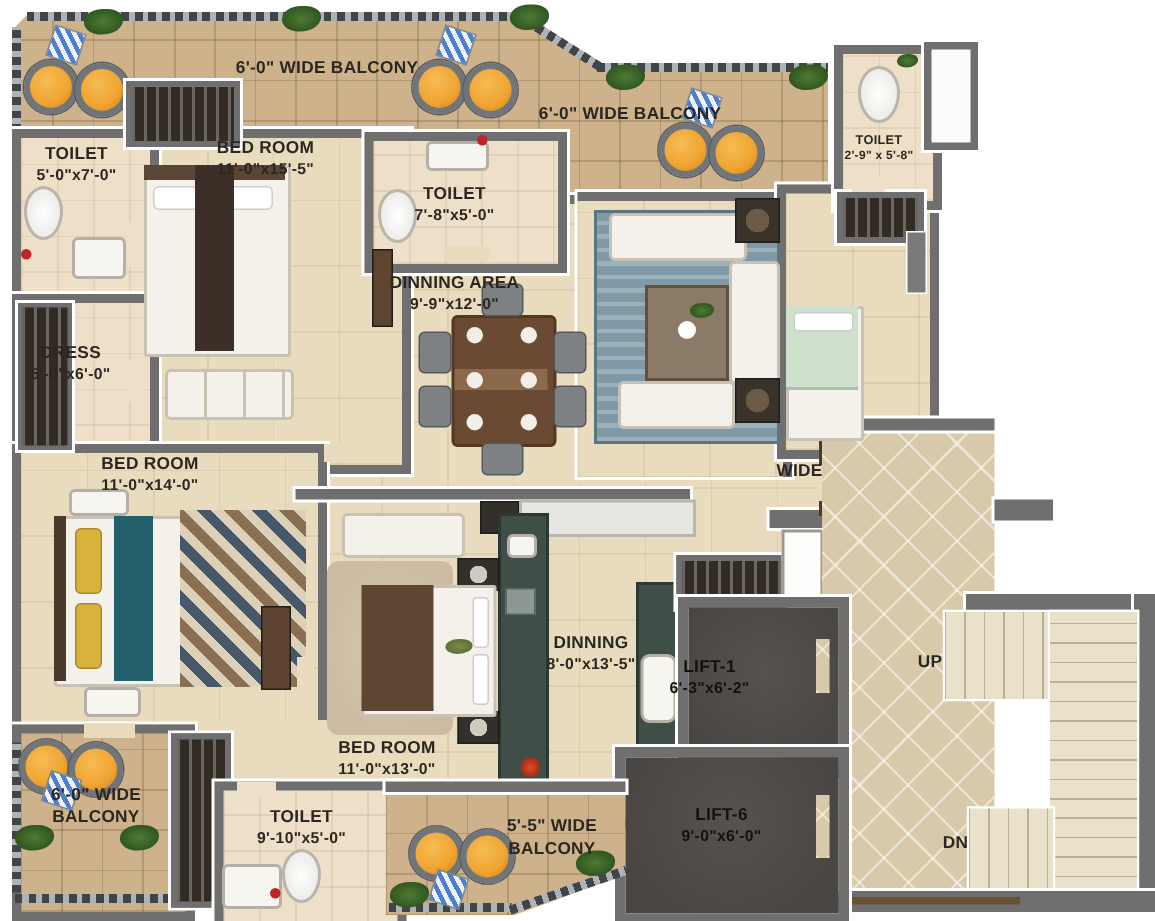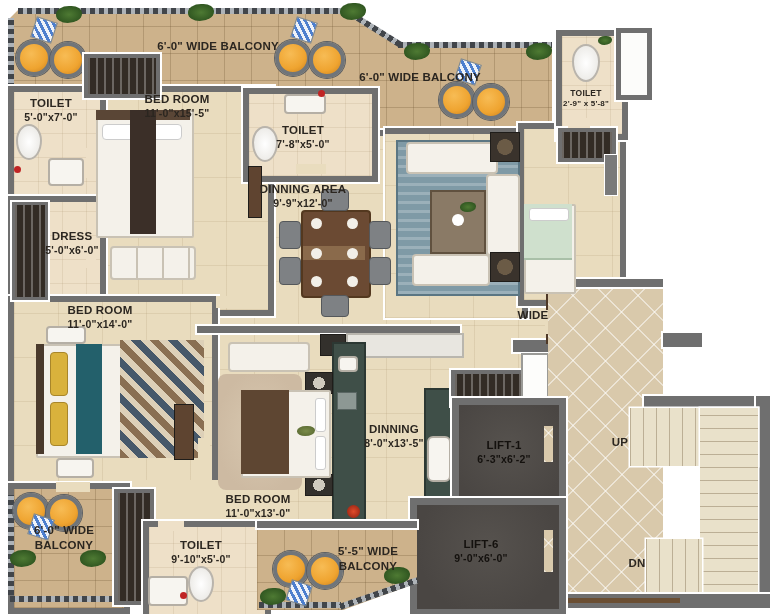--- a/index.html
+++ b/index.html
@@ -240,27 +240,27 @@
   <div class="gap" style="left:568px;top:118px;width:22px;height:10px;background:var(--tfloor)"></div>
   <div class="gap" style="left:158px;top:521px;width:26px;height:10px;background:var(--tfloor)"></div>
   <div class="gap" style="left:56px;top:482px;width:34px;height:10px"></div>
 
   <div class="lbl" style="left:218px;top:46px"><span>6'-0" WIDE BALCONY</span></div>
   <div class="lbl" style="left:420px;top:77px"><span>6'-0" WIDE BALCONY</span></div>
   <div class="lbl" style="left:51px;top:110px"><span>TOILET</span><span class="dims">5'-0"x7'-0"</span></div>
   <div class="lbl" style="left:177px;top:106px"><span>BED ROOM</span><span class="dims">11'-0"x15'-5"</span></div>
   <div class="lbl" style="left:303px;top:137px"><span>TOILET</span><span class="dims">7'-8"x5'-0"</span></div>
   <div class="lbl sm" style="left:586px;top:99px"><span>TOILET</span><span class="dims">2'-9" x 5'-8"</span></div>
-  <div class="lbl" style="left:72px;top:243px"><span>DRESS</span><span class="dims">5'-0"x6'-0"</span></div>
+  <div class="lbl" style="left:47px;top:243px"><span>DRESS</span><span class="dims">5'-0"x6'-0"</span></div>
   <div class="lbl" style="left:303px;top:196px"><span>DINNING AREA</span><span class="dims">9'-9"x12'-0"</span></div>
   <div class="lbl" style="left:533px;top:315px"><span>WIDE</span></div>
   <div class="lbl" style="left:100px;top:317px"><span>BED ROOM</span><span class="dims">11'-0"x14'-0"</span></div>
   <div class="lbl" style="left:394px;top:436px"><span>DINNING</span><span class="dims">8'-0"x13'-5"</span></div>
   <div class="lbl" style="left:258px;top:506px"><span>BED ROOM</span><span class="dims">11'-0"x13'-0"</span></div>
-  <div class="lbl" style="left:504px;top:452px;color:#14110e"><span>LIFT-1</span><span class="dims">6'-3"x6'-2"</span></div>
+  <div class="lbl" style="left:473px;top:452px;color:#14110e"><span>LIFT-1</span><span class="dims">6'-3"x6'-2"</span></div>
   <div class="lbl" style="left:481px;top:551px;color:#14110e"><span>LIFT-6</span><span class="dims">9'-0"x6'-0"</span></div>
   <div class="lbl" style="left:64px;top:538px">
       <span style="display:block">6'-0" WIDE</span>
       <span style="display:block">BALCONY</span>
     </div>
   <div class="lbl" style="left:201px;top:552px"><span>TOILET</span><span class="dims">9'-10"x5'-0"</span></div>
   <div class="lbl" style="left:368px;top:559px">
       <span style="display:block">5'-5" WIDE</span>
       <span style="display:block">BALCONY</span>
     </div>

